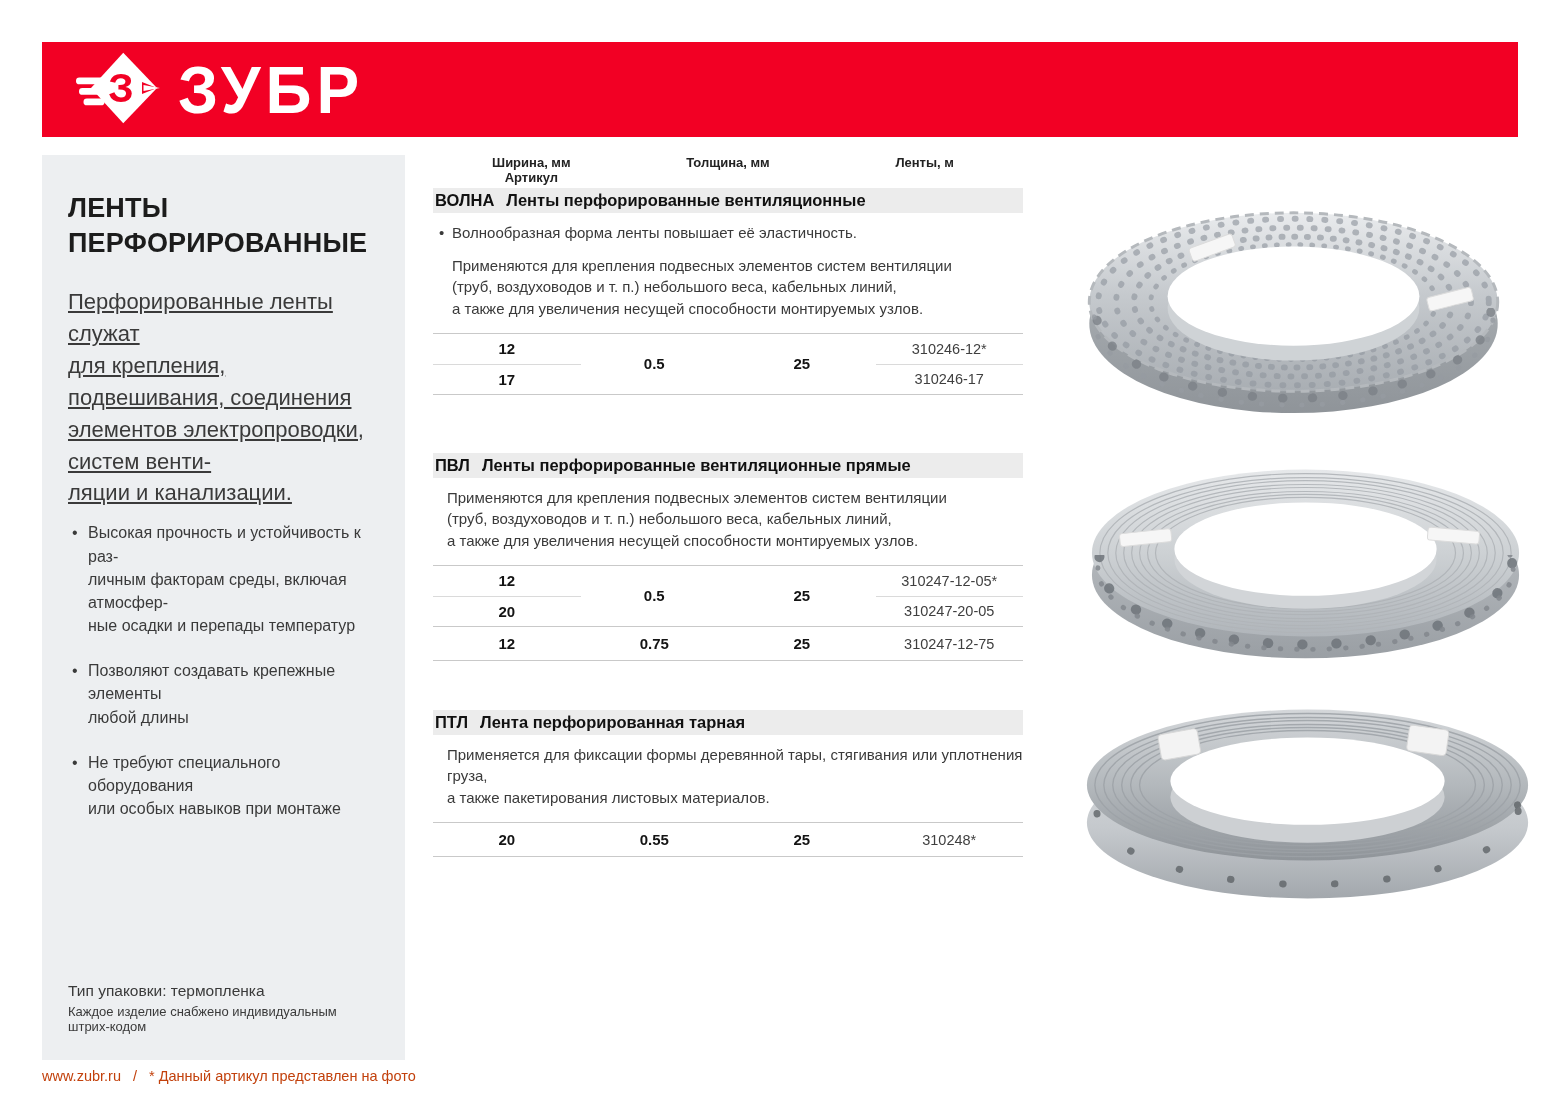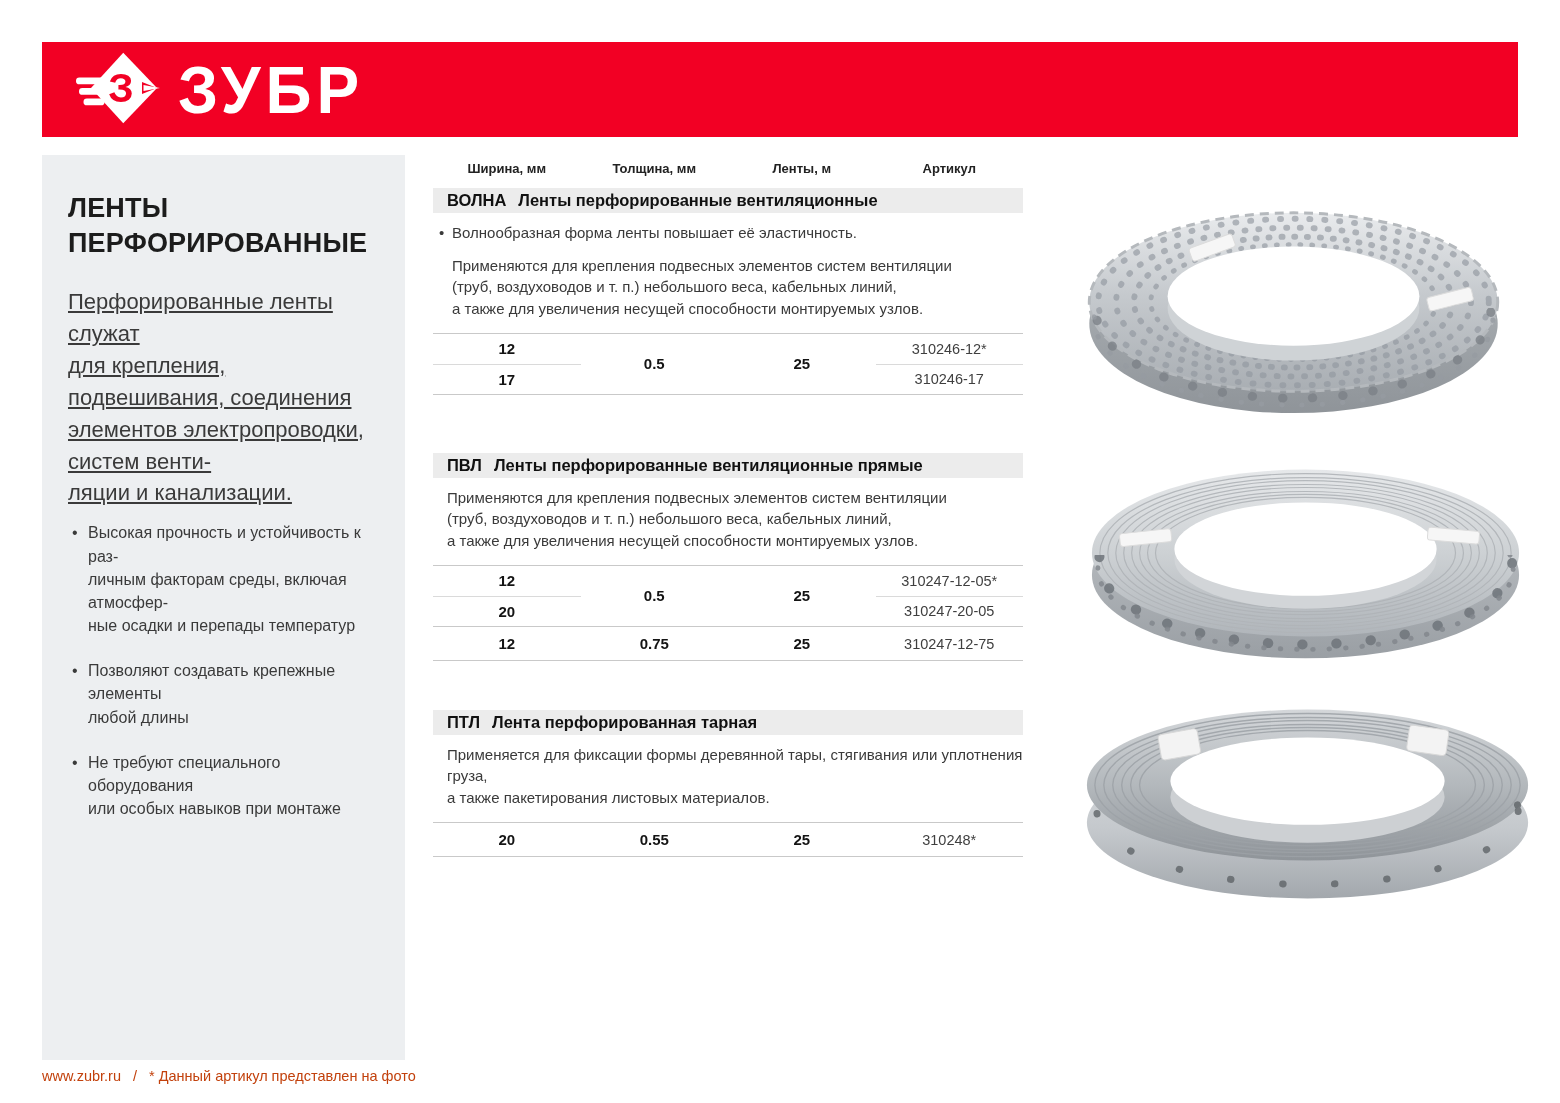--- a/index.html
+++ b/index.html
@@ -28,31 +28,31 @@
   .packaging { margin-top:auto; padding-bottom:14px; }
   .packaging .ptype { font-size:15.5px; color:#3a3a3a; margin-bottom:4px; }
   .packaging .pnote { font-size:13px; color:#3a3a3a; }
 
   
   .page-footer { position:absolute; left:42px; top:1068px; font-size:14.5px; color:#c2410c;
                  display:flex; gap:12px; align-items:baseline; }
 
   
   .content { position:absolute; left:433px; top:155px; width:590px; }
-  .col-headers { display:grid; grid-template-columns:repeat(4,1fr); height:26px;
+  .col-headers { display:grid; grid-template-columns:repeat(3,1fr); height:26px;
                  align-items:center; }
   .col-headers span { text-align:center; font-size:13px; font-weight:bold; color:#222; }
 
   .section { position:absolute; left:0; width:590px; }
   .sec-volna { top:33px; }   
   .sec-pvl   { top:298px; }  
   .sec-ptl   { top:555px; }  
 
   .section-bar { background:#ececec; height:25px; display:flex; align-items:center;
-                 padding-left:14px; gap:12px; margin-bottom:9px; }
+                 padding-left:2px; gap:12px; margin-bottom:9px; }
   .section-bar .code { font-size:16.5px; font-weight:bold; color:#111; }
   .section-bar .sname { font-size:16.5px; font-weight:bold; color:#111; }
 
   .sec-bullet { position:relative; padding-left:19px; font-size:15px; line-height:1.4;
                 color:#3a3a3a; margin:4px 0 12px 0; }
   .sec-bullet::before { content:"•"; position:absolute; left:6px; top:0; color:#3a3a3a; }
   .sec-desc { padding-left:19px; font-size:15px; line-height:1.42; color:#3a3a3a;
               white-space:pre-line; margin-bottom:14px; }
   .sec-pvl .sec-desc, .sec-ptl .sec-desc { padding-left:14px; }
 
@@ -107,20 +107,24 @@
 ляции и канализации.</p>
     <ul class="feature-list">
       <li>Высокая прочность и устойчивость к раз-
 личным факторам среды, включая атмосфер-
 ные осадки и перепады температур</li>
       <li>Позволяют создавать крепежные элементы
 любой длины</li>
       <li>Не требуют специального оборудования
 или особых навыков при монтаже</li>
     </ul>
+    <div class="packaging">
+      <div class="ptype">Тип упаковки: термопленка</div>
+      <div class="pnote">Каждое изделие снабжено индивидуальным штрих-кодом</div>
+    </div>
   </aside>
 
   <footer class="page-footer">
     <span>www.zubr.ru</span>
     <span>/</span>
     <span>* Данный артикул представлен на фото</span>
   </footer>
 
   <main class="content">
 

